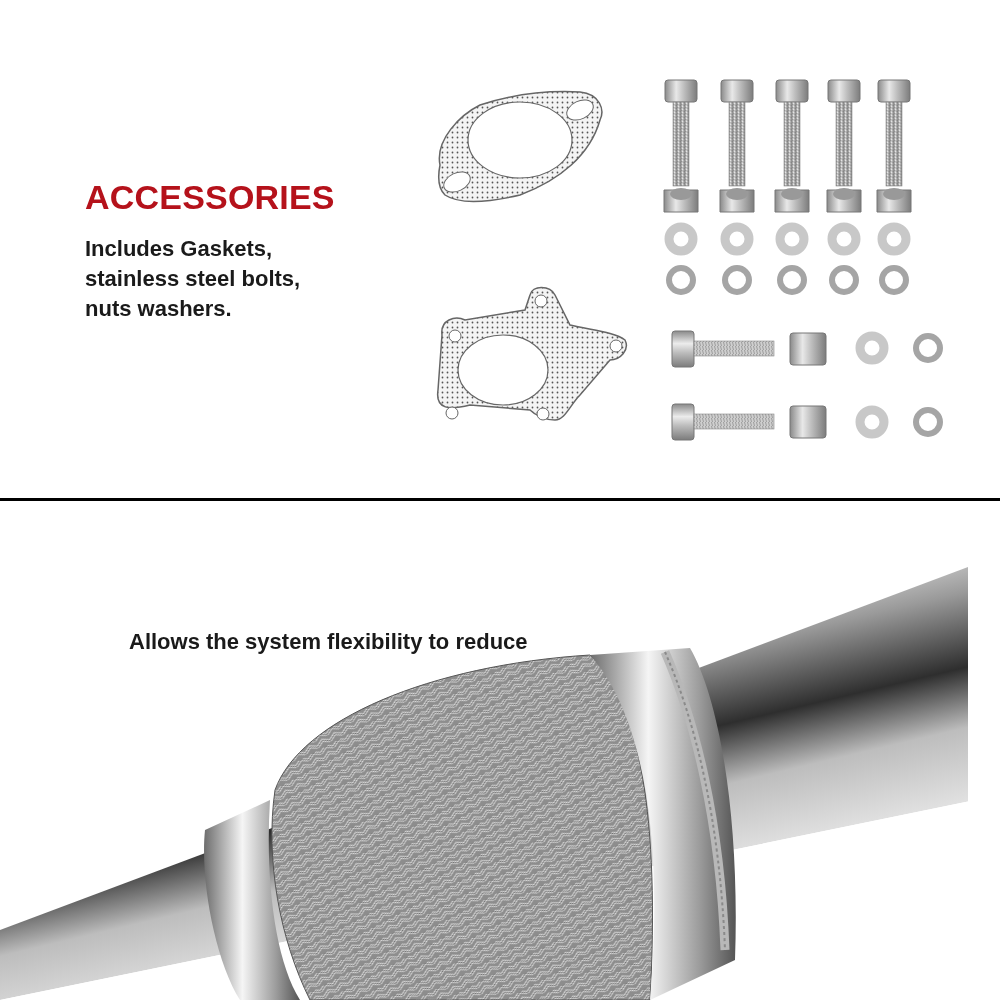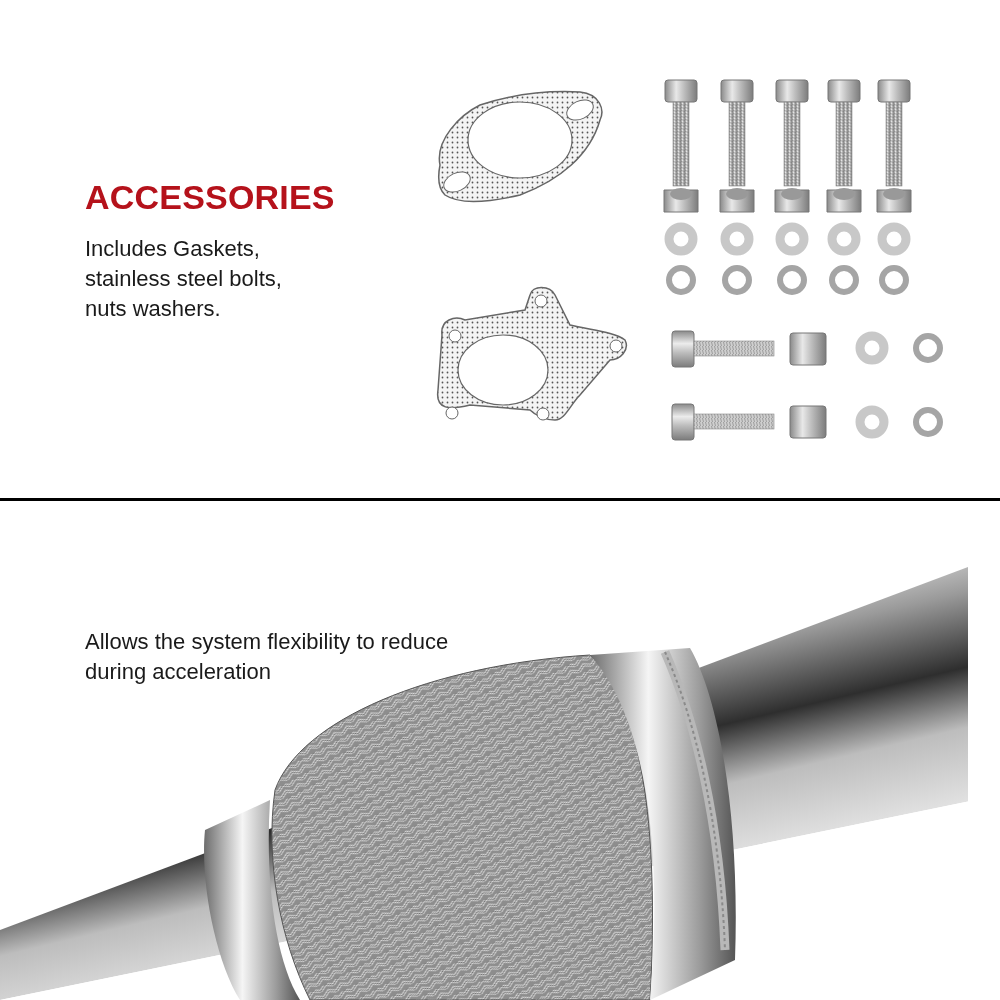--- a/index.html
+++ b/index.html
@@ -2,21 +2,21 @@
 <html><head>
 <meta charset="utf-8">
 <style>
   html, body { margin: 0; padding: 0; background: #ffffff; }
   body { width: 1000px; height: 1000px; position: relative; overflow: hidden; font-family: "Liberation Sans", sans-serif; }
   .section { position: absolute; left: 0; width: 968px; overflow: hidden; }
   .top { top: 0; height: 499px; }
   .bottom { top: 503px; height: 497px; }
   .divider { position: absolute; left: 0; top: 498px; width: 1000px; height: 3px; background: #000; }
   .title { position: absolute; left: 85px; font-weight: bold; font-size: 34px; letter-spacing: 0.2px; }
-  .desc { position: absolute; left: 85px; font-size: 22px; line-height: 30px; color: #1a1a1a; }
+  .desc { position: absolute; left: 85px; font-size: 22px; line-height: 30px; color: #1a1a1a; font-weight: bold; }
   .desc span { display: block; }
   svg { position: absolute; }
 </style>
 </head>
 <body>
 
 <div class="section top">
   <div class="title" style="top: 178px; color: rgb(181, 18, 27);">ACCESSORIES</div>
   <div class="desc" style="top: 234px; color: rgb(26, 26, 26);">
     <span>Includes Gaskets,</span>
@@ -182,17 +182,16 @@
     <path d="M205,830 C200,880 215,960 240,1000 L300,1000 C275,960 265,880 270,800 Z" fill="url(#collar)"></path>
 
     <path d="M275,790 C300,720 430,665 590,655 C640,700 660,820 650,1000 L310,1000 C280,940 265,860 275,790 Z" fill="url(#braid)" stroke="#555" stroke-width="1"></path>
 
     <path d="M590,655 L690,648 C720,700 740,820 735,960 L650,1000 C665,830 640,710 590,655 Z" fill="url(#collar)"></path>
 
     <path d="M665,652 C695,720 720,820 725,950" stroke="#b8b8b8" stroke-width="9" fill="none"></path>
     <path d="M665,652 C695,720 720,820 725,950" stroke="#8a8a8a" stroke-width="2" stroke-dasharray="3 3" fill="none"></path>
   </svg>
 
-  <div class="desc" style="top: 124px; color: rgb(26, 26, 26);">
+  <div class="desc" style="top: 124px; color: rgb(26, 26, 26); margin-left: 44px;">
     <span>Allows the system flexibility to reduce</span>
-    <span>during acceleration</span>
   </div>
 </div>
 
 </body></html>

